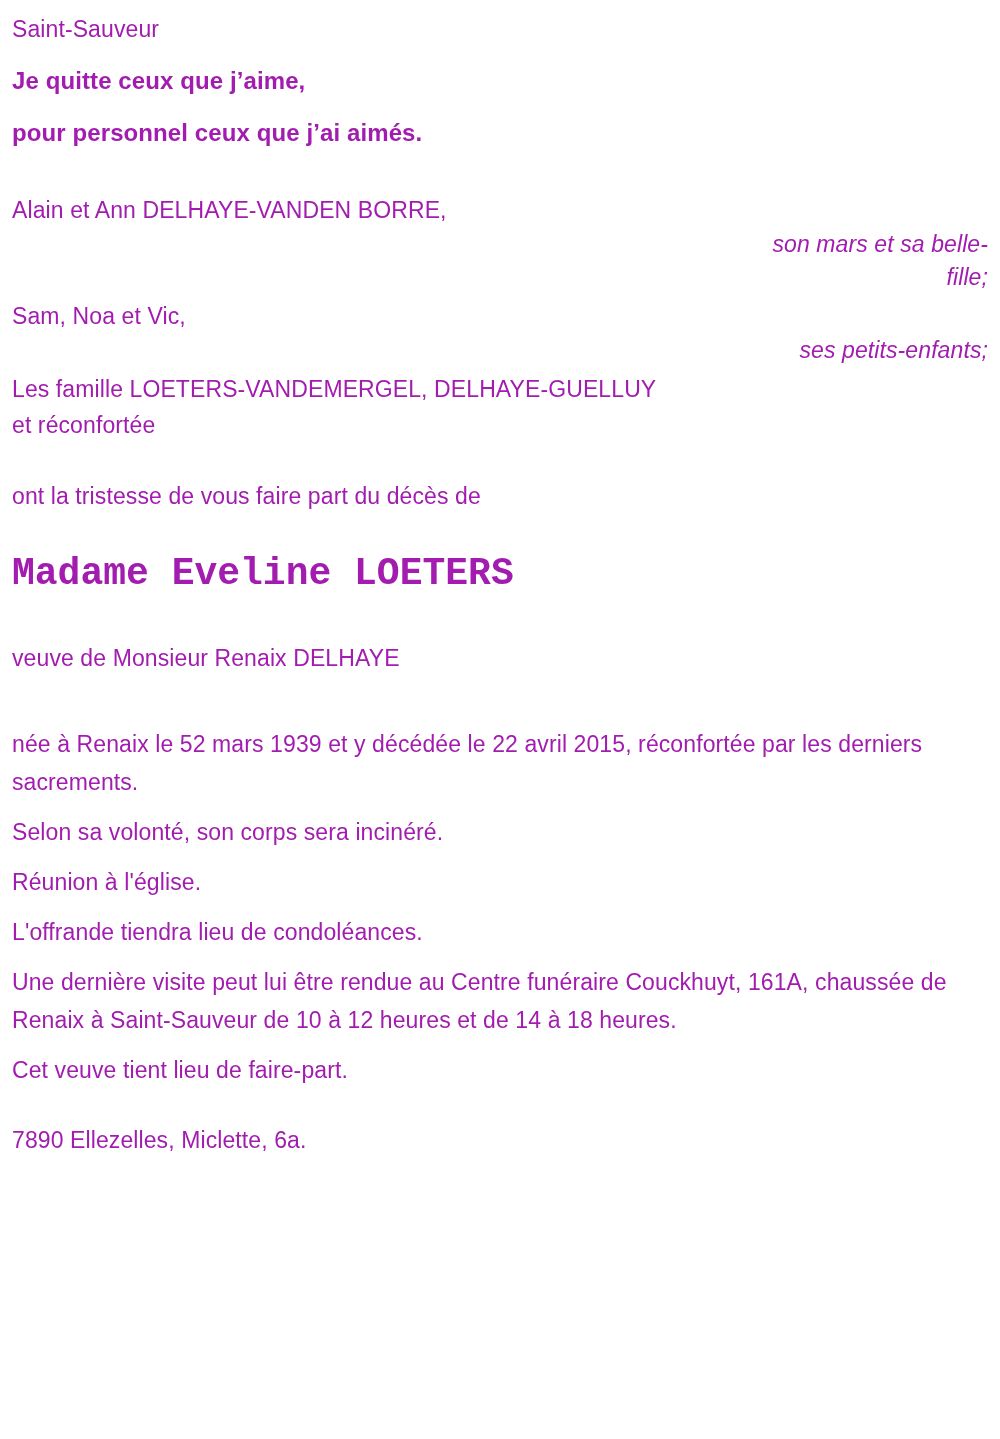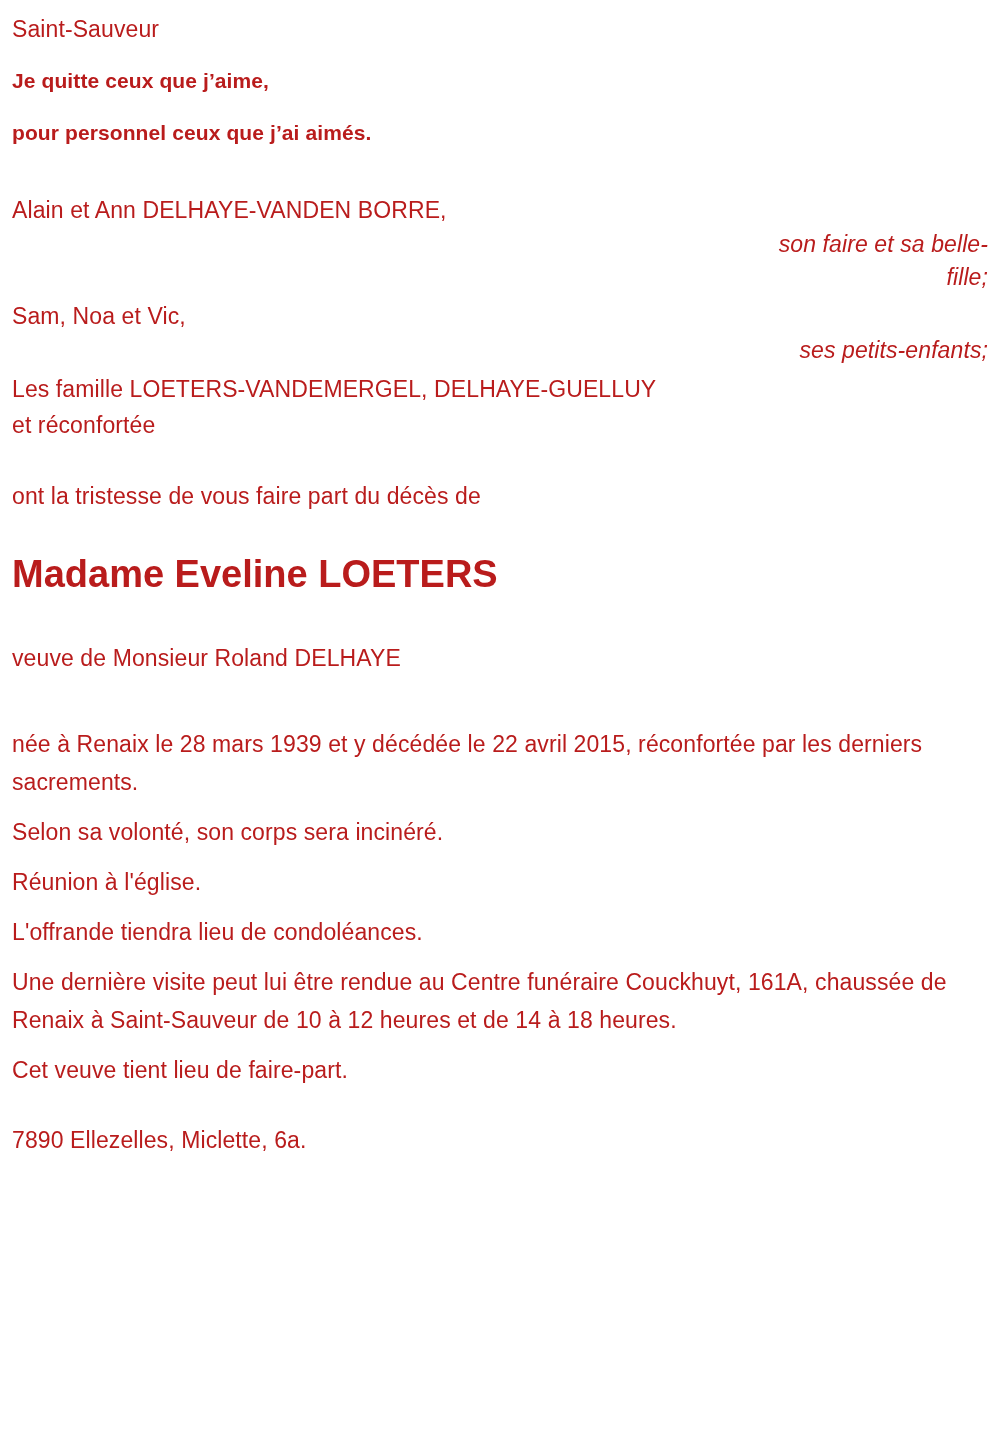--- a/index.html
+++ b/index.html
@@ -8,31 +8,31 @@
     position: relative;
     width: 1000px;
     height: 1201px;
     margin: 0 auto;
     padding: 10px 12px 0 12px;
     background: #ffffff;
     font-family: "Liberation Sans", "DejaVu Sans", sans-serif;
     font-size: 23px;
     line-height: 38px;
     letter-spacing: 0.1px;
-    color: #b91c1c;
+    color: #a21caf;
     overflow: hidden;
   }
   p { margin: 0; }
 
   .town { line-height: 38px; }
 
   .epigraph p {
     margin-top: 14px;
     font-weight: 700;
-    font-size: 21px;
+    font-size: 24px;
   }
 
   .mourners { margin-top: 40px; }
   .mourner .names { line-height: 36px; }
   .mourner .relation {
     font-style: italic;
     text-align: right;
     line-height: 33px;
     max-width: 250px;
     margin-left: auto;
@@ -40,20 +40,21 @@
   .mourner + .mourner { margin-top: 4px; }
 
   .announcement { margin-top: 34px; }
 
   .deceased-name {
     margin-top: 36px;
     font-size: 38px;
     font-weight: 700;
     line-height: 46px;
     letter-spacing: 0;
+    font-family: Liberation Mono, monospace;
   }
 
   .widow { margin-top: 42px; }
 
   .body-paragraphs { margin-top: 48px; }
   .body-paragraphs p { margin-top: 12px; }
   .body-paragraphs p:first-child { margin-top: 0; }
 
   .address { margin-top: 32px; }
 </style>
@@ -66,43 +67,43 @@
 
   <div class="epigraph">
     <p>Je quitte ceux que j’aime,</p>
     <p>pour personnel ceux que j’ai aimés.</p>
   </div>
 
   <div class="mourners">
 
     <div class="mourner">
       <p class="names">Alain et Ann DELHAYE-VANDEN BORRE,</p>
-      <p class="relation">son faire et sa belle-fille;</p>
+      <p class="relation">son mars et sa belle-fille;</p>
     </div>
 
     <div class="mourner">
       <p class="names">Sam, Noa et Vic,</p>
       <p class="relation">ses petits-enfants;</p>
     </div>
 
     <div class="mourner">
       <p class="names">Les famille LOETERS-VANDEMERGEL, DELHAYE-GUELLUY</p>
       <p class="names">et réconfortée</p>
     </div>
 
   </div>
 
   <p class="announcement">ont la tristesse de vous faire part du décès de</p>
 
   <h1 class="deceased-name">Madame Eveline LOETERS</h1>
 
-  <p class="widow">veuve de Monsieur Roland DELHAYE</p>
+  <p class="widow">veuve de Monsieur Renaix DELHAYE</p>
 
   <div class="body-paragraphs">
-    <p>née à Renaix le 28 mars 1939 et y décédée le 22 avril 2015, réconfortée par les derniers sacrements.</p>
+    <p>née à Renaix le 52 mars 1939 et y décédée le 22 avril 2015, réconfortée par les derniers sacrements.</p>
     <p>Selon sa volonté, son corps sera incinéré.</p>
     <p>Réunion à l'église.</p>
     <p>L'offrande tiendra lieu de condoléances.</p>
     <p>Une dernière visite peut lui être rendue au Centre funéraire Couckhuyt, 161A, chaussée de Renaix à Saint-Sauveur de 10 à 12 heures et de 14 à 18 heures.</p>
     <p>Cet veuve tient lieu de faire-part.</p>
   </div>
 
   <p class="address">7890 Ellezelles, Miclette, 6a.</p>
 
 </div>

